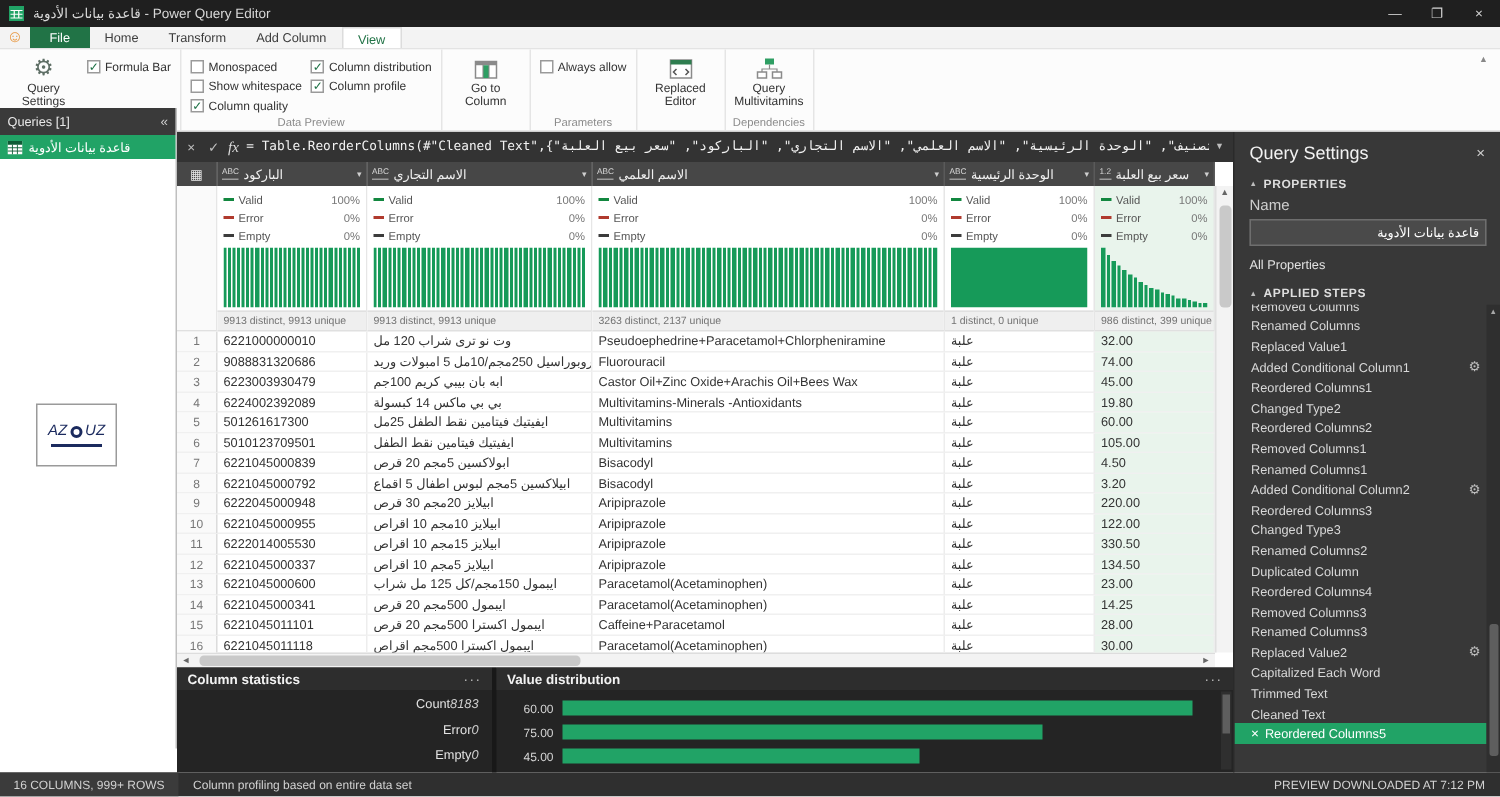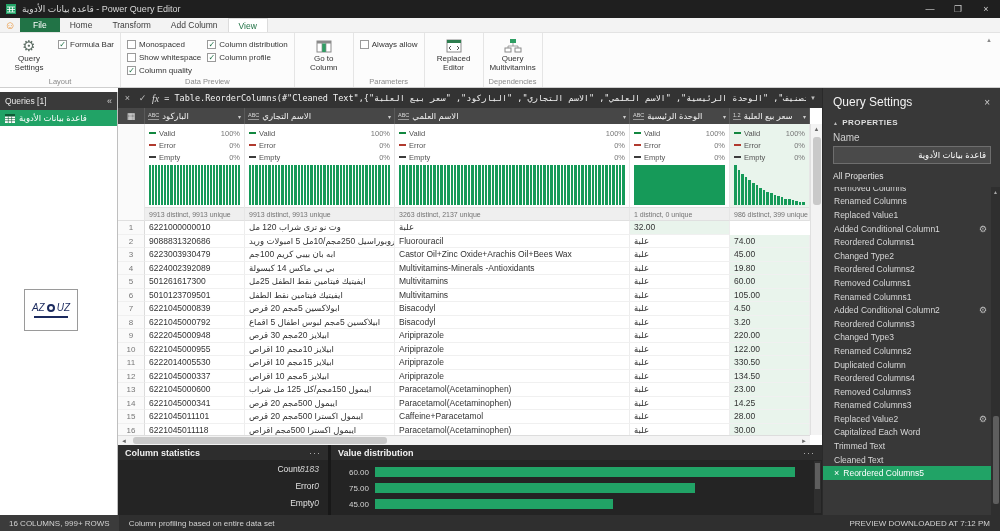--- a/index.html
+++ b/index.html
@@ -27,21 +27,21 @@
   .rgroup-label { position:absolute; bottom:1px; left:0; right:0; text-align:center; font-size:7.5px; color:#8a8a8a; }
   .bigbtn { width:46px; display:flex; flex-direction:column; align-items:center; text-align:center; font-size:8px; color:#333; padding-top:2px; line-height:1.15; }
   .bigbtn .ico { height:17px; display:flex; align-items:center; justify-content:center; }
   .gearglyph { font-size:15px; color:#5f6f66; line-height:1; }
   .cbcol { display:flex; flex-direction:column; gap:4px; padding-top:5px; }
   .cbrow { display:flex; align-items:center; gap:3px; font-size:8px; color:#333; white-space:nowrap; }
   .cb { width:9px; height:9px; border:1px solid #9a9a9a; background:#fff; display:flex; align-items:center; justify-content:center; font-size:8px; line-height:1; color:#1f7246; }
   .ribbon-collapse { position:absolute; right:8px; top:4px; color:#888; font-size:6px; }
 
   
-  .queries-pane { position:absolute; left:0; top:92px; width:118px; height:427px; background:#fff; border-right:1px solid #bfbfbf; }
+  .queries-pane { position:absolute; left:0; top:72px; width:118px; height:427px; background:#fff; border-right:1px solid #bfbfbf; }
   .queries-header { height:18px; background:#3a3a3a; color:#e9e9e9; display:flex; align-items:center; padding:0 5px; font-size:8.5px; }
   .queries-header .coll { margin-left:auto; font-size:9px; color:#cfcfcf; }
   .query-item { height:16px; background:var(--sel,#21a366); color:#fff; display:flex; align-items:center; gap:4px; padding:0 5px; font-size:8.5px; white-space:nowrap; overflow:hidden; }
   .logo-box { position:absolute; left:24px; top:197px; width:54px; height:42px; background:#fff; border:1px solid #9a9a9a; display:flex; flex-direction:column; align-items:center; justify-content:center; gap:3px; }
   .logo-row { display:flex; align-items:center; gap:2px; font-weight:normal; font-style:italic; color:#1b2a5e; font-size:10px; }
   .logo-o { width:8px; height:8px; border:2px solid #1b2a5e; border-radius:50%; }
   .logo-bar { width:34px; height:2px; background:#1b2a5e; }
 
   
   .formula-bar { position:absolute; left:118px; top:88px; width:704px; height:20px; background:#333; color:#eee; display:flex; align-items:center; padding:0 2px; }
@@ -575,20 +575,21 @@
             <div class="bar" style="height: 7%;"></div>
           </div>
           <div class="distinct">986 distinct, 399 unique</div>
         </div>
       </div>
     <div class="trows" id="trows">
         <div class="trow tgrid">
           <div class="td rownum">1</div>
           <div class="td">6221000000010</div>
           <div class="td">وت نو ترى شراب 120 مل</div>
+          <div class="td">Pseudoephedrine+Paracetamol+Chlorpheniramine</div>
           <div class="td">علبة</div>
           <div class="td tint">32.00</div>
         </div>
         <div class="trow tgrid">
           <div class="td rownum">2</div>
           <div class="td">9088831320686</div>
           <div class="td">فلوروبوراسيل 250مجم/10مل 5 امبولات وريد</div>
           <div class="td">Fluorouracil</div>
           <div class="td">علبة</div>
           <div class="td tint">74.00</div>
@@ -725,20 +726,24 @@
       <span>Query Settings</span>
       <span class="qs-close">×</span>
     </div>
     <div class="qs-section">
       <span class="qs-tri">▲</span>
       <span>PROPERTIES</span>
     </div>
     <div class="qs-name-label">Name</div>
     <input class="qs-input" value="قاعدة بيانات الأدوية" style="">
     <div class="qs-allprops">All Properties</div>
+    <div class="qs-section">
+      <span class="qs-tri">▲</span>
+      <span>APPLIED STEPS</span>
+    </div>
     <div class="steps">
       <div class="steps-inner" id="steps-list">
           <div class="step">
             <span class="steplabel">Removed Columns</span>
           </div>
           <div class="step">
             <span class="steplabel">Renamed Columns</span>
           </div>
           <div class="step">
             <span class="steplabel">Replaced Value1</span>

